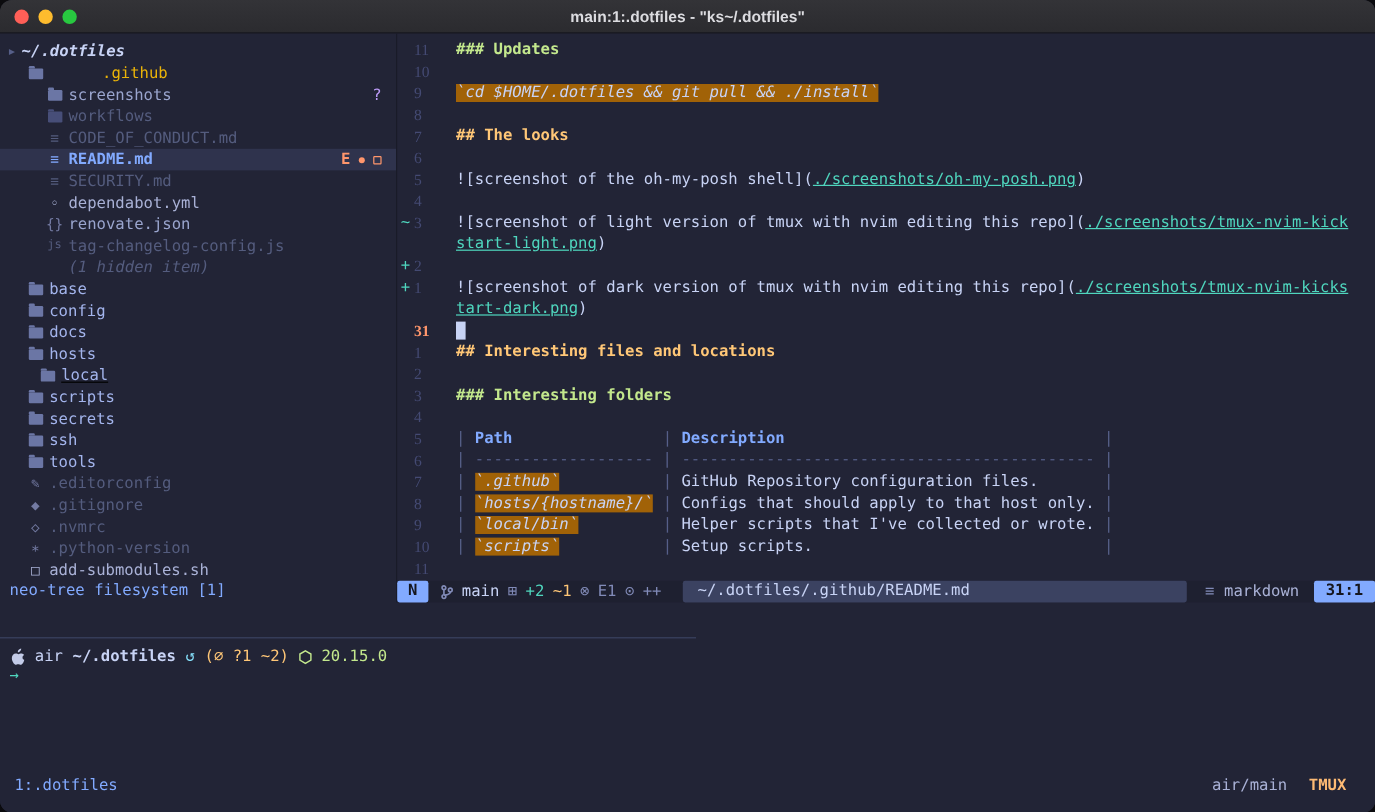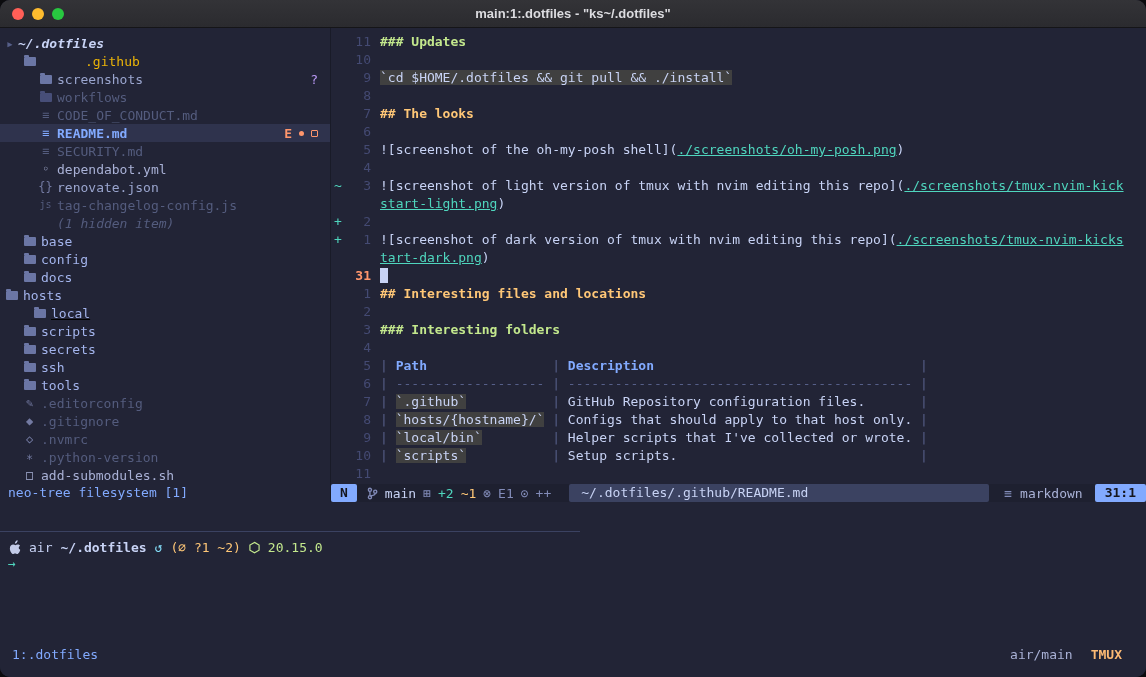--- a/index.html
+++ b/index.html
@@ -78,27 +78,27 @@
   .bsq  { width: 7px; height: 7px; border: 1.5px solid #ff966c; border-radius: 1px; }
   .tree-statusline {
     position: absolute; left: 8px; top: 456px; height: 18px; line-height: 18px;
     color: #82aaff;
   }
   .vsep { position: absolute; left: 330px; top: 0; width: 1px; height: 474px; background: #191b28; }
   
   .editor { position: absolute; left: 331px; top: 6px; right: 0; }
   .ed-row { display: flex; height: 18px; white-space: pre; }
   .ed-sign { width: 14px; padding-left: 3px; color: #4fd6be; }
-  .ed-num  { width: 26px; text-align: right; color: #444a73; }
+  .ed-num  { width: 26px; text-align: left; color: #444a73; font-family: Liberation Serif, serif; }
   .ed-num.cur { color: #ff966c; font-weight: 700; }
   .ed-text { padding-left: 9px; }
   .c-t     { color: #c8d3f5; }
   .c-h2    { color: #ffc777; font-weight: 700; }
   .c-h3    { color: #c3e88d; font-weight: 700; }
-  .c-code  { color: #c8d3f5; background: #404040; }
+  .c-code  { color: #c8d3f5; background: #a16207; font-style: italic; }
   .c-link  { color: #4fd6be; text-decoration: underline; }
   .c-punct { color: #565f89; }
   .c-th    { color: #82aaff; font-weight: 700; }
   .cursor-block { display: inline-block; width: 8px; height: 15px; background: #c8d3f5; vertical-align: -2px; }
   
   .statusline {
     position: absolute; left: 331px; right: 0; top: 456px; height: 18px;
     background: #1e2030; display: flex; align-items: center;
   }
   .mode { background: #82aaff; color: #15161e; font-weight: 700; height: 18px; line-height: 18px; padding: 0 9px; border-radius: 2px; }
@@ -161,21 +161,21 @@
         <div class="tree-row" style="padding-left: 38px;"><span class="ico dim">≡</span><span class="s-dim">CODE_OF_CONDUCT.md</span></div>
         <div class="tree-row selected" style="padding-left: 38px;"><span class="ico blue">≡</span><span class="s-sel">README.md</span><span class="badges"><span class="b-orange">E</span><span class="bdot"></span><span class="bsq"></span></span></div>
         <div class="tree-row" style="padding-left: 38px;"><span class="ico dim">≡</span><span class="s-dim">SECURITY.md</span></div>
         <div class="tree-row" style="padding-left: 38px;"><span class="ico lite">◦</span><span class="s-file">dependabot.yml</span></div>
         <div class="tree-row" style="padding-left: 38px;"><span class="ico ">{}</span><span class="s-mid">renovate.json</span></div>
         <div class="tree-row" style="padding-left: 38px;"><span class="ico dim tiny">js</span><span class="s-dim">tag-changelog-config.js</span></div>
         <div class="tree-row" style="padding-left: 38px;"><span class="ico"></span><span class="s-hidden">(1 hidden item)</span></div>
         <div class="tree-row" style="padding-left: 22px;"><span class="ico"><span class="folder"></span></span><span class="s-dirtop">base</span></div>
         <div class="tree-row" style="padding-left: 22px;"><span class="ico"><span class="folder"></span></span><span class="s-dirtop">config</span></div>
         <div class="tree-row" style="padding-left: 22px;"><span class="ico"><span class="folder"></span></span><span class="s-dirtop">docs</span></div>
-        <div class="tree-row" style="padding-left: 4px;"><span class="ico"><span class="folder"></span></span><span class="s-dirtop">hosts</span></div>
+        <div class="tree-row" style="padding-left: 22px;"><span class="ico"><span class="folder"></span></span><span class="s-dirtop">hosts</span></div>
         <div class="tree-row" style="padding-left: 32px; text-decoration: underline;"><span class="ico"><span class="folder"></span></span><span class="s-dirtop">local</span></div>
         <div class="tree-row" style="padding-left: 22px;"><span class="ico"><span class="folder"></span></span><span class="s-dirtop">scripts</span></div>
         <div class="tree-row" style="padding-left: 22px;"><span class="ico"><span class="folder"></span></span><span class="s-dirtop">secrets</span></div>
         <div class="tree-row" style="padding-left: 22px;"><span class="ico"><span class="folder"></span></span><span class="s-dirtop">ssh</span></div>
         <div class="tree-row" style="padding-left: 22px;"><span class="ico"><span class="folder"></span></span><span class="s-dirtop">tools</span></div>
         <div class="tree-row" style="padding-left: 22px;"><span class="ico ">✎</span><span class="s-dim">.editorconfig</span></div>
         <div class="tree-row" style="padding-left: 22px;"><span class="ico ">◆</span><span class="s-dim">.gitignore</span></div>
         <div class="tree-row" style="padding-left: 22px;"><span class="ico ">◇</span><span class="s-dim">.nvmrc</span></div>
         <div class="tree-row" style="padding-left: 22px;"><span class="ico ">∗</span><span class="s-dim">.python-version</span></div>
         <div class="tree-row" style="padding-left: 22px;"><span class="ico lite">□</span><span class="s-file">add-submodules.sh</span></div>

